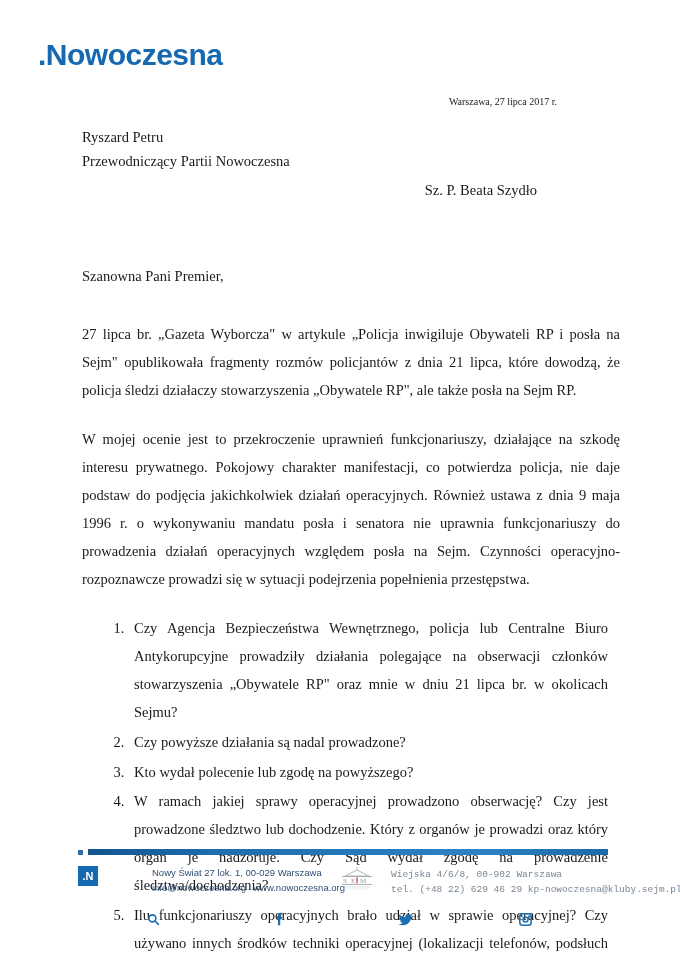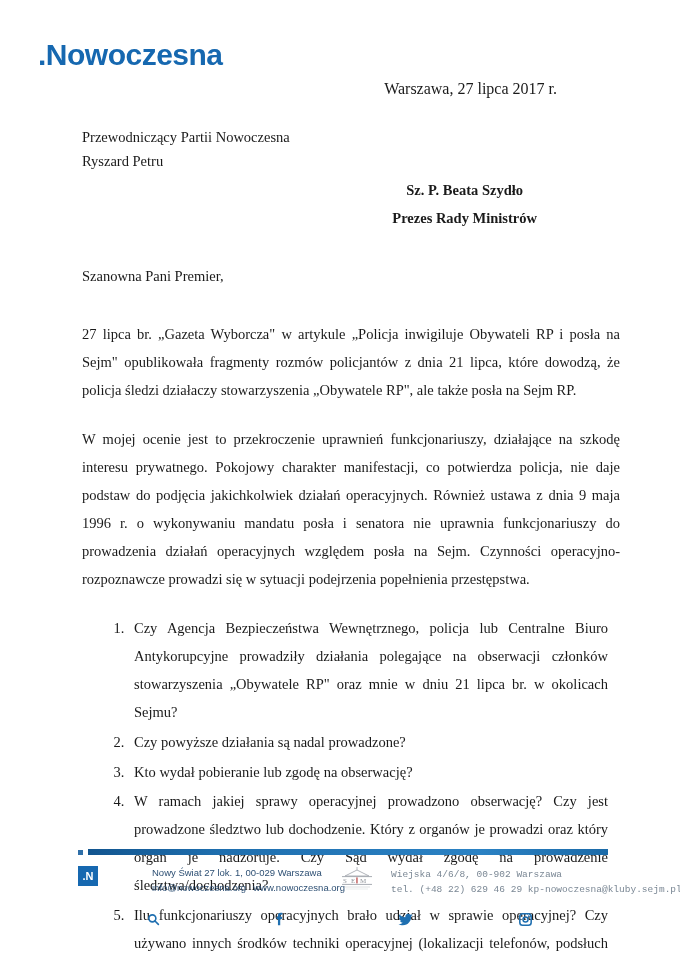--- a/index.html
+++ b/index.html
@@ -36,23 +36,23 @@
     color: #1668b0;
     line-height: 1;
     white-space: nowrap;
   }
 
   
   .date-line {
     position: absolute;
     left: 60px;
     right: 60px;
-    top: 80px;
+    top: 96px;
     text-align: right;
-    font-size: 16px;
+    font-size: 10px;
   }
 
   
   .sender-block {
     position: absolute;
     left: 82px;
     top: 126px;
     font-size: 14.5px;
     line-height: 1.65;
   }
@@ -60,21 +60,21 @@
 
   
   .recipient-block {
     position: absolute;
     right: 80px;
     top: 177px;
     text-align: center;
     font-size: 14.5px;
     line-height: 1.9;
   }
-  .recipient-block div { white-space: nowrap; font-weight: bold; }
+  .recipient-block div { white-space: nowrap; }
 
   
   .body-area {
     position: absolute;
     left: 82px;
     top: 268px;
     width: 538px;
   }
   .salutation {
     font-size: 14.5px;
@@ -217,40 +217,39 @@
 </head>
 <body>
 
 <div class="page">
 
   <div class="brand-logo">.Nowoczesna</div>
 
   <div class="date-line">Warszawa, 27 lipca 2017 r.</div>
 
   <div class="sender-block">
+    <div>Ryszard Petru</div>
     <div>Przewodniczący Partii Nowoczesna</div>
-    <div>Ryszard Petru</div>
   </div>
 
   <div class="recipient-block">
     <div>Sz. P. Beata Szydło</div>
-    <div>Prezes Rady Ministrów</div>
   </div>
 
   <div class="body-area">
     <div class="salutation">Szanowna Pani Premier,</div>
 
     <p class="para">27 lipca br. „Gazeta Wyborcza" w artykule „Policja inwigiluje Obywateli RP i posła na Sejm" opublikowała fragmenty rozmów policjantów z dnia 21 lipca, które dowodzą, że policja śledzi działaczy stowarzyszenia „Obywatele RP", ale także posła na Sejm RP.</p>
     <p class="para">W mojej ocenie jest to przekroczenie uprawnień funkcjonariuszy, działające na szkodę interesu prywatnego. Pokojowy charakter manifestacji, co potwierdza policja, nie daje podstaw do podjęcia jakichkolwiek działań operacyjnych. Również ustawa z dnia 9 maja 1996 r. o wykonywaniu mandatu posła i senatora nie uprawnia funkcjonariuszy do prowadzenia działań operacyjnych względem posła na Sejm. Czynności operacyjno-rozpoznawcze prowadzi się w sytuacji podejrzenia popełnienia przestępstwa.</p>
 
 
     <ol class="questions">
       <li>Czy Agencja Bezpieczeństwa Wewnętrznego, policja lub Centralne Biuro Antykorupcyjne prowadziły działania polegające na obserwacji członków stowarzyszenia „Obywatele RP" oraz mnie w dniu 21 lipca br. w okolicach Sejmu?</li>
       <li>Czy powyższe działania są nadal prowadzone?</li>
-      <li>Kto wydał pobieranie lub zgodę na obserwację?</li>
+      <li>Kto wydał polecenie lub zgodę na powyższego?</li>
       <li>W ramach jakiej sprawy operacyjnej prowadzono obserwację? Czy jest prowadzone śledztwo lub dochodzenie. Który z organów je prowadzi oraz który organ je nadzoruje. Czy Sąd wydał zgodę na prowadzenie śledztwa/dochodzenia?</li>
       <li>Ilu funkcjonariuszy operacyjnych brało udział w sprawie operacyjnej? Czy używano innych środków techniki operacyjnej (lokalizacji telefonów, podsłuch na telefonie komórkowym, lokalizacji GPS, pobieranie treści SMS, kontrola danych</li>
     </ol>
   </div>
 
   <div class="footer">
 
     <div class="sep-wrap">
       <div class="sep-dot"></div>
       <div class="sep-bar"></div>

